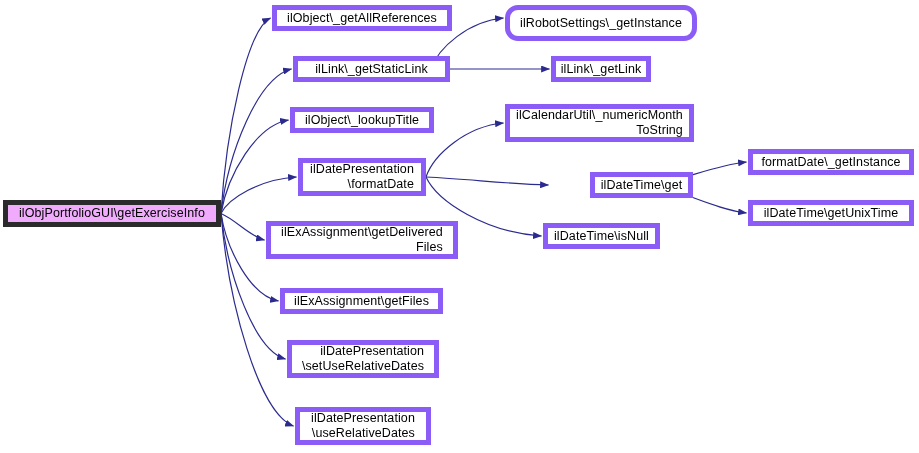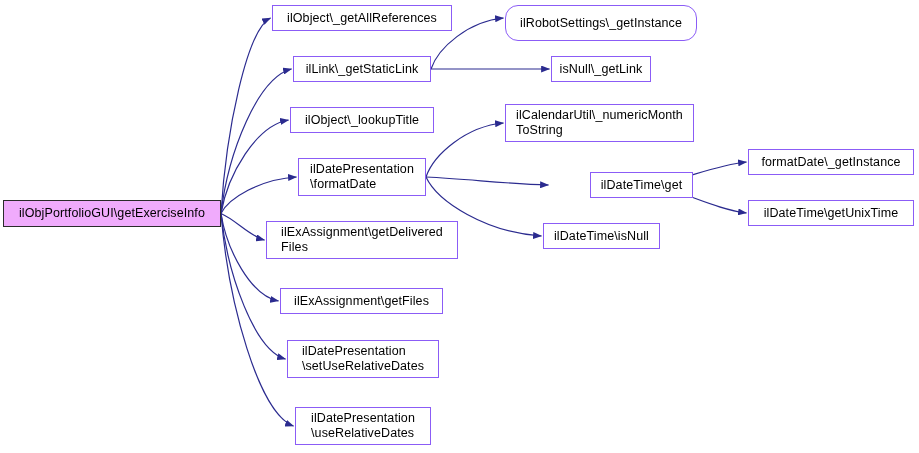--- a/index.html
+++ b/index.html
@@ -18,26 +18,26 @@
   #edge-layer {
     position: absolute;
     left: 0;
     top: 0;
     width: 919px;
     height: 453px;
   }
   .node {
     position: absolute;
     box-sizing: border-box;
-    border: 1px solid #8b5cf6;
+    border: 5px solid #8b5cf6;
     background: #ffffff;
     display: flex;
     align-items: center;
     justify-content: center;
-    text-align: left;
+    text-align: right;
     color: #000000;
     font-size: 12.5px;
     line-height: 15px;
     letter-spacing: 0.1px;
     white-space: pre-line;
     z-index: 2;
   }
   .node.root {
     background: #f0abfc;
     border-color: #2b2b2b;
@@ -72,33 +72,33 @@
         <path d="M 426,177 C 433.75,154.32 466.3,126.24 503.5,123" fill="none" stroke="#2b2b8f" stroke-width="1.2" marker-end="url(#arrowhead)"></path>
         <path d="M 426,177 C 468.875,179 505.625,183.8 548.5,185" fill="none" stroke="#2b2b8f" stroke-width="1.2" marker-end="url(#arrowhead)"></path>
         <path d="M 426,177 C 437.55,201.78 486.06,232.46 541.5,236" fill="none" stroke="#2b2b8f" stroke-width="1.2" marker-end="url(#arrowhead)"></path>
         <path d="M 653,185 C 685.725,179.25 713.775,165.45 746.5,162" fill="none" stroke="#2b2b8f" stroke-width="1.2" marker-end="url(#arrowhead)"></path>
         <path d="M 653,185 C 685.725,192 713.775,208.8 746.5,213" fill="none" stroke="#2b2b8f" stroke-width="1.2" marker-end="url(#arrowhead)"></path>
       </g>
   </svg>
   <div id="node-layer">
       <div class="node root" style="left: 3px; top: 200px; width: 218px; height: 27px;"><span class="node-label">ilObjPortfolioGUI\getExerciseInfo</span></div>
       <div class="node" style="left: 272px; top: 5px; width: 180px; height: 26px;"><span class="node-label">ilObject\_getAllReferences</span></div>
-      <div class="node" style="left: 293px; top: 56px; width: 138px; height: 26px;"><span class="node-label">ilLink\_getStaticLink</span></div>
+      <div class="node" style="left: 293px; top: 56px; width: 157px; height: 26px;"><span class="node-label">ilLink\_getStaticLink</span></div>
       <div class="node" style="left: 290px; top: 107px; width: 144px; height: 26px;"><span class="node-label">ilObject\_lookupTitle</span></div>
       <div class="node" style="left: 298px; top: 158px; width: 128px; height: 38px;"><span class="node-label">ilDatePresentation
 \formatDate</span></div>
       <div class="node" style="left: 266px; top: 221px; width: 192px; height: 38px;"><span class="node-label">ilExAssignment\getDelivered
 Files</span></div>
       <div class="node" style="left: 280px; top: 288px; width: 163px; height: 26px;"><span class="node-label">ilExAssignment\getFiles</span></div>
       <div class="node" style="left: 287px; top: 340px; width: 152px; height: 38px;"><span class="node-label">ilDatePresentation
 \setUseRelativeDates</span></div>
       <div class="node" style="left: 295px; top: 407px; width: 136px; height: 38px;"><span class="node-label">ilDatePresentation
 \useRelativeDates</span></div>
       <div class="node" style="left: 505px; top: 5px; width: 192px; height: 36px; border-radius: 13px;"><span class="node-label">ilRobotSettings\_getInstance</span></div>
-      <div class="node" style="left: 551px; top: 56px; width: 100px; height: 26px;"><span class="node-label">isNull\_getLink</span></div>
+      <div class="node" style="left: 551px; top: 56px; width: 100px; height: 26px;"><span class="node-label">ilLink\_getLink</span></div>
       <div class="node" style="left: 505px; top: 104px; width: 189px; height: 38px;"><span class="node-label">ilCalendarUtil\_numericMonth
 ToString</span></div>
       <div class="node" style="left: 550px; top: 172px; width: 103px; height: 26px; margin-left: 40px;"><span class="node-label">ilDateTime\get</span></div>
       <div class="node" style="left: 543px; top: 223px; width: 117px; height: 26px;"><span class="node-label">ilDateTime\isNull</span></div>
       <div class="node" style="left: 748px; top: 149px; width: 166px; height: 26px;"><span class="node-label">formatDate\_getInstance</span></div>
       <div class="node" style="left: 748px; top: 200px; width: 166px; height: 26px;"><span class="node-label">ilDateTime\getUnixTime</span></div>
     </div>
 </div>
 
 </body></html>

